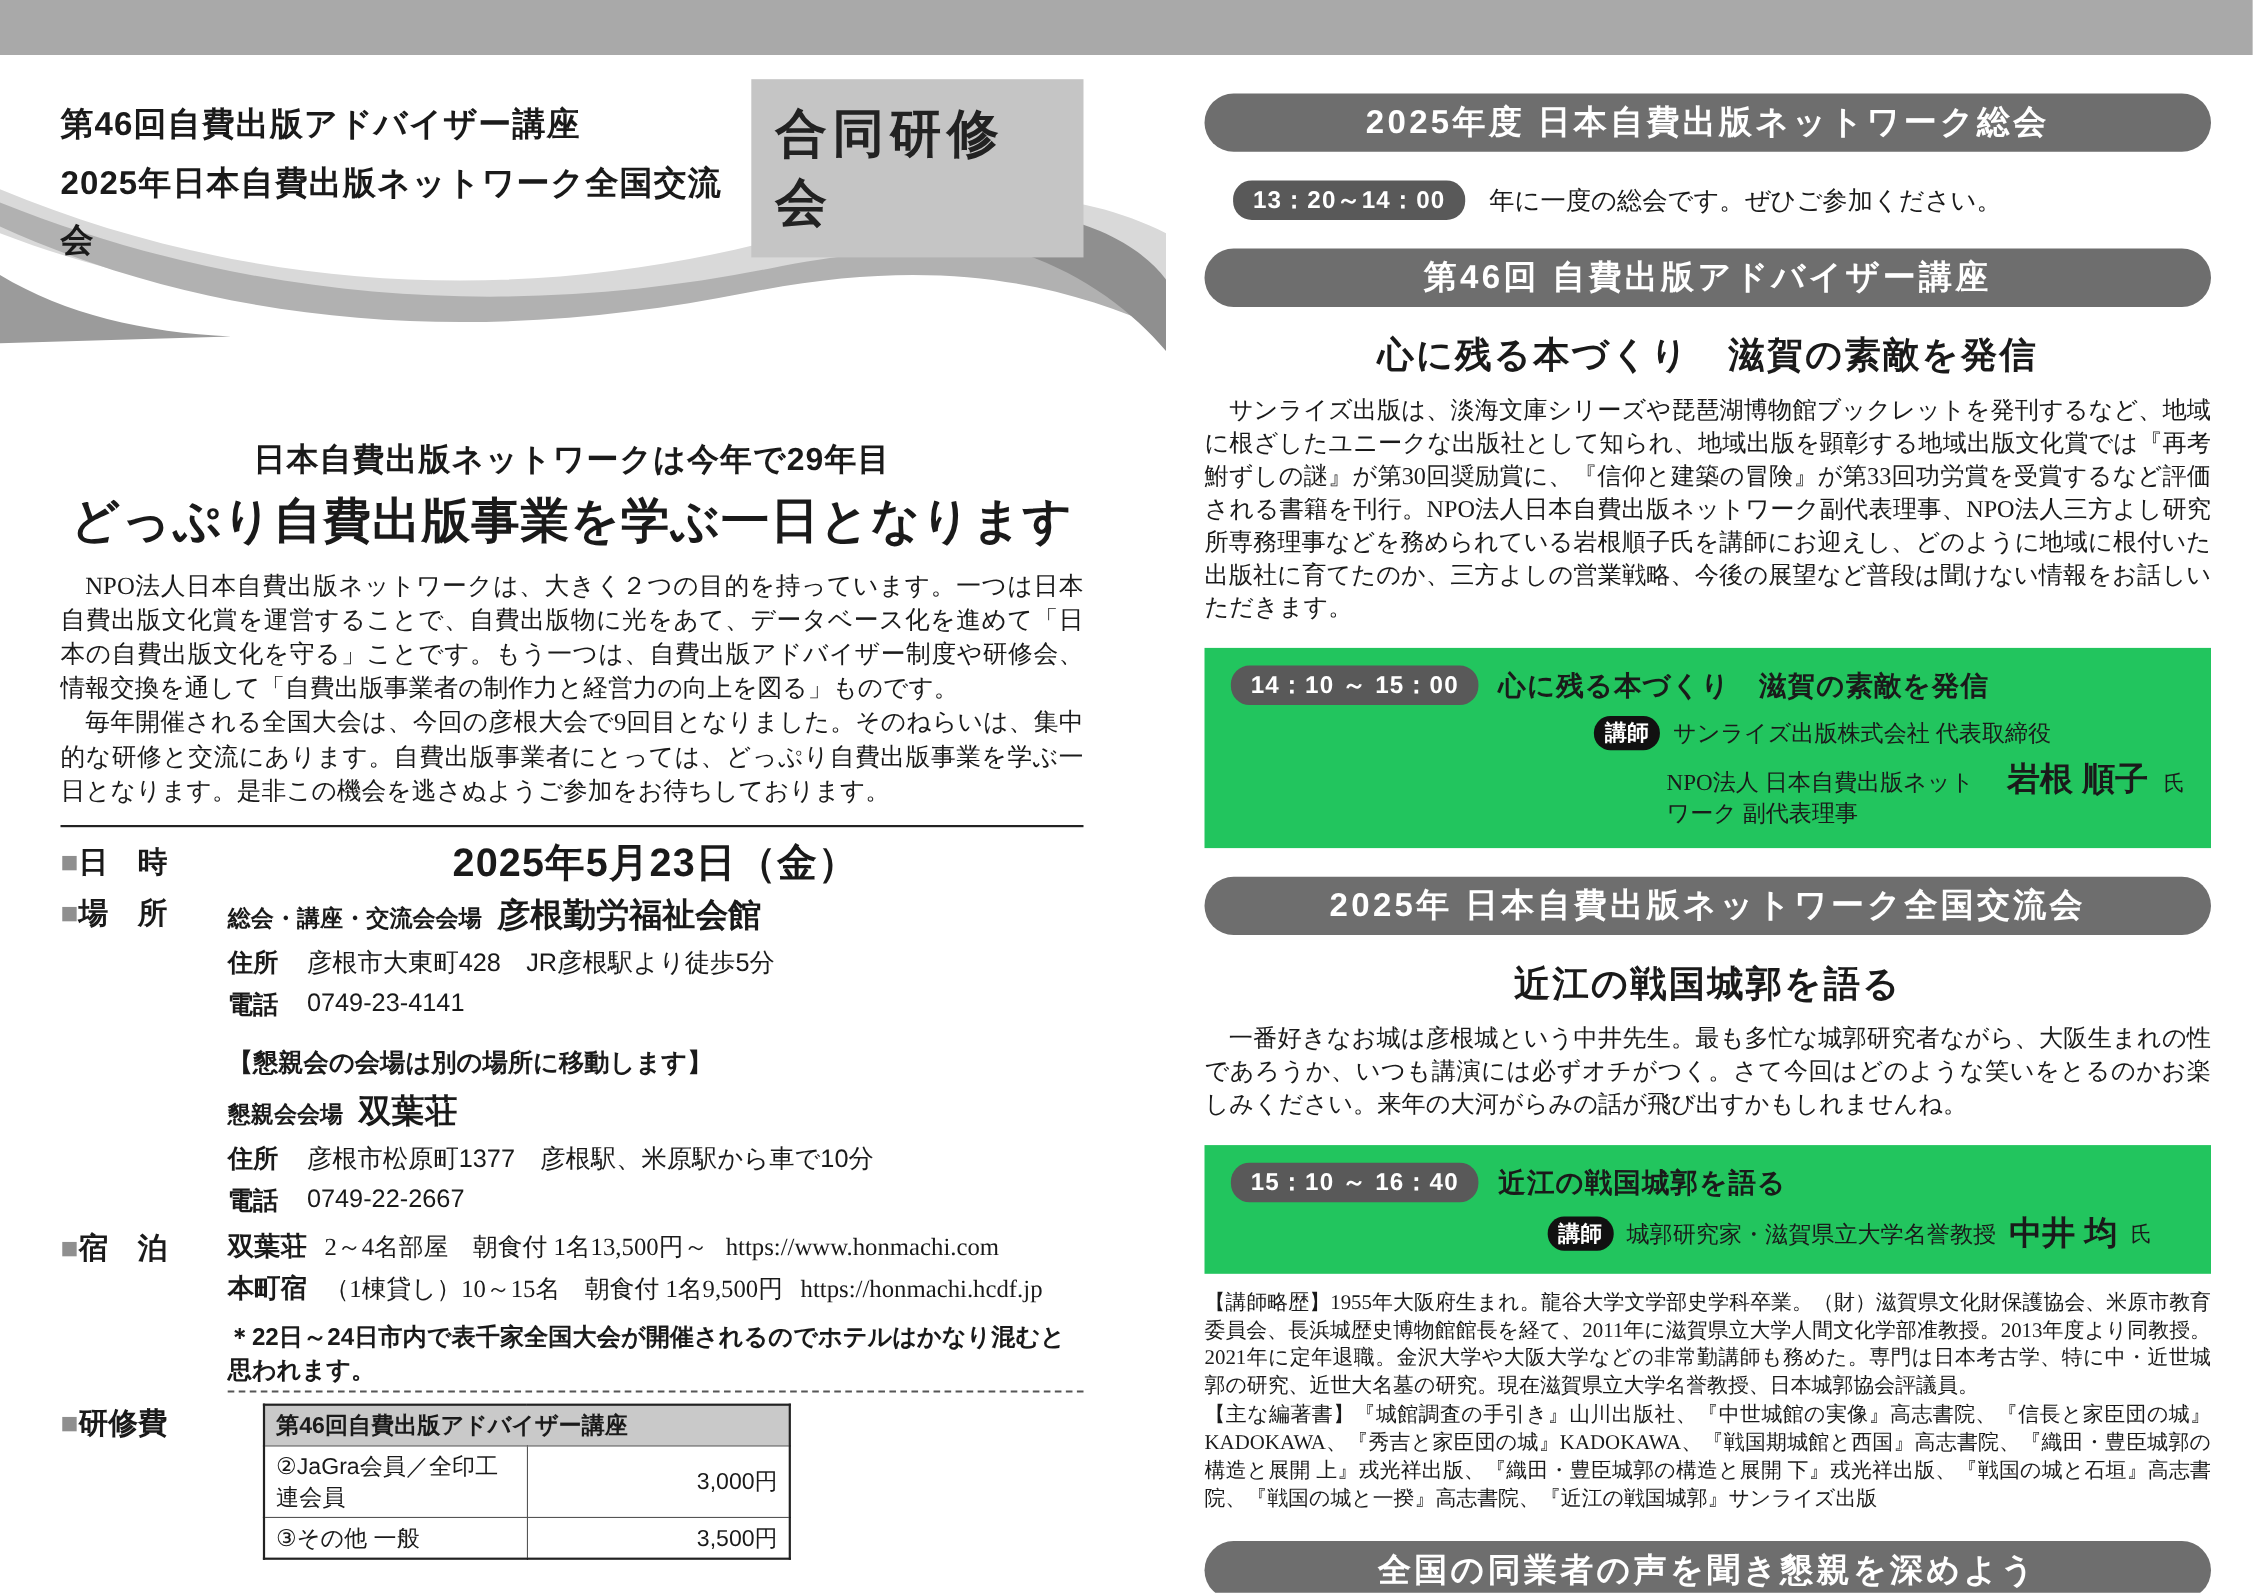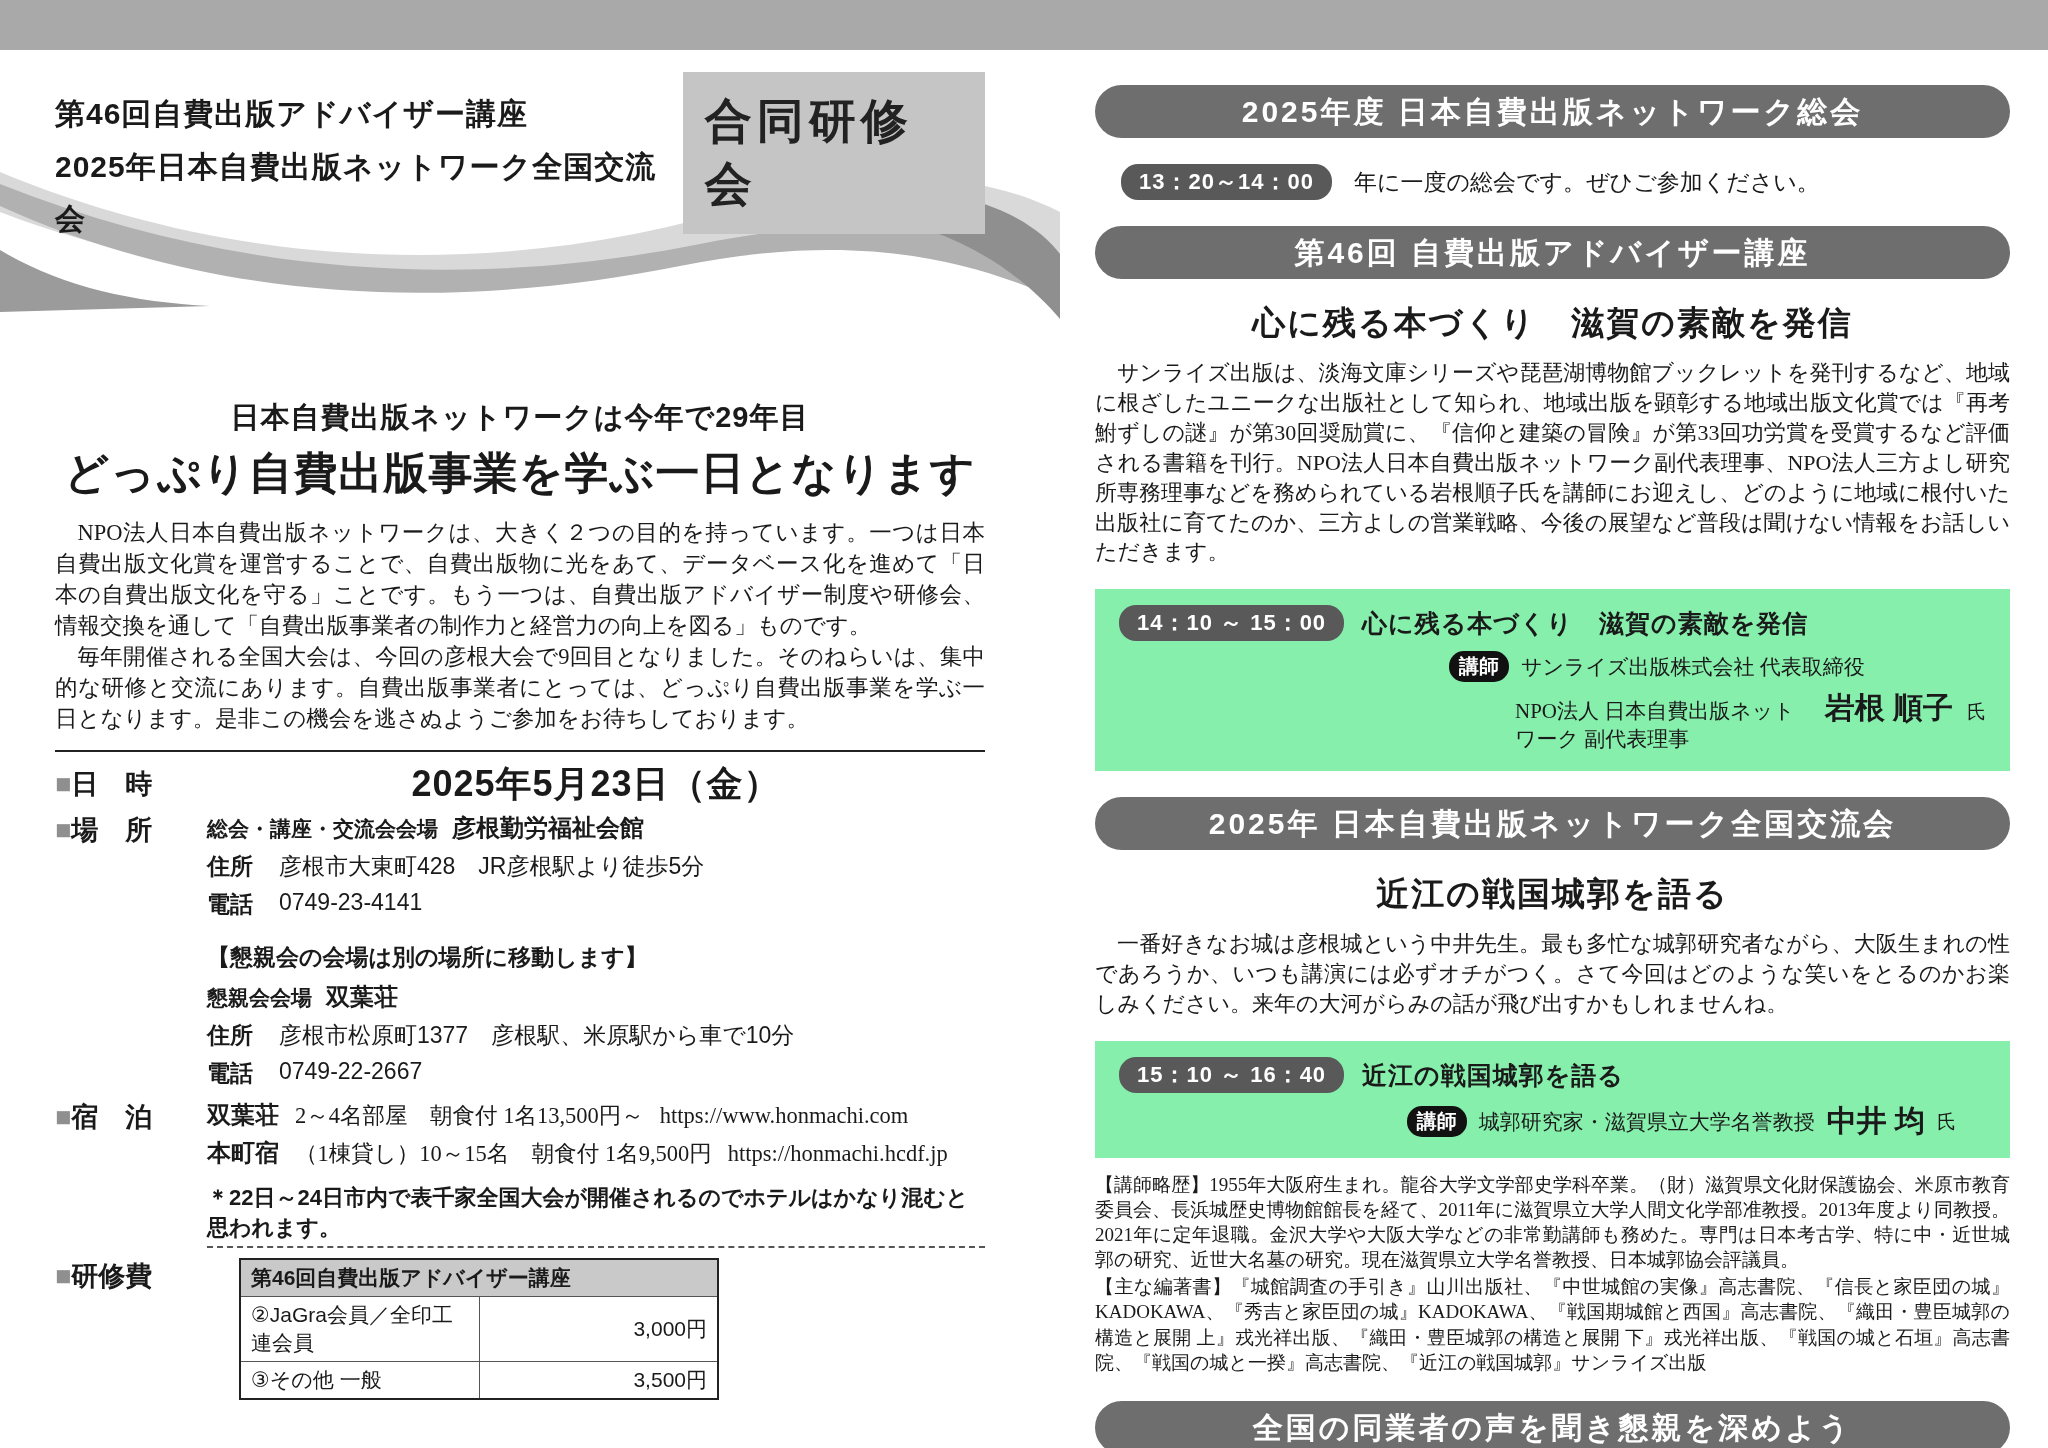--- a/index.html
+++ b/index.html
@@ -28,21 +28,21 @@
   .para{text-indent:1em;margin:0;}
   .rule{border:none;border-top:2px solid #222;margin:16px 0 14px 0;}
 
   .info-row{display:flex;margin-top:10px;position:relative;z-index:2;}
   .info-label{flex:0 0 152px;font-weight:bold;font-size:27px;white-space:nowrap;}
   .marker{color:#8f8f8f;}
   .info-content{flex:1;}
   .date-value{font-weight:bold;font-size:36px;letter-spacing:1px;line-height:1.0;text-align:center;}
   .venue-line{display:flex;align-items:baseline;gap:14px;}
   .venue-caption{font-weight:bold;font-size:21px;}
-  .venue-name{font-weight:bold;font-size:24px;}
+  .venue-name{font-weight:bold;font-size:30px;}
   .addr-line{font-size:23px;margin-top:7px;display:flex;gap:26px;}
   .addr-label{font-weight:bold;white-space:nowrap;}
   .notice{font-weight:bold;font-size:23px;margin-top:22px;}
   .venue2-line{margin-top:8px;}
   .lodging-line{font-size:22.5px;display:flex;gap:16px;align-items:baseline;margin-bottom:6px;}
   .lodging-name{font-weight:bold;font-size:24px;white-space:nowrap;}
   .lodging-rest{font-family:"Liberation Serif","DejaVu Serif",serif;}
   .lodging-url{font-family:"Liberation Serif","DejaVu Serif",serif;color:#1a1a1a;text-decoration:none;}
   .lodging-note{font-weight:bold;font-size:22px;margin-top:8px;display:inline-block;
     border-bottom:2px dashed #555;padding-bottom:3px;}
@@ -63,21 +63,21 @@
   .pill{
     display:inline-block;background:#595959;color:#fff;font-weight:bold;font-size:22px;
     border-radius:17px;padding:3px 18px;min-width:150px;text-align:center;white-space:nowrap;
     letter-spacing:1px;
   }
   .sched-inline{display:flex;align-items:center;gap:22px;margin:26px 0 0 26px;}
   .sched-text{font-family:"Liberation Serif","DejaVu Serif",serif;font-size:23px;text-align:center;}
   .section-heading{text-align:center;font-weight:bold;font-size:33px;letter-spacing:2px;margin-top:22px;}
   .section-para{font-family:"Liberation Serif","DejaVu Serif",serif;font-size:22px;line-height:1.36;
     text-align:justify;text-indent:1em;margin-top:12px;}
-  .gray-box{background:#86efac;padding:16px 24px;margin-top:16px;}
+  .gray-box{background:#22c55e;padding:16px 24px;margin-top:16px;}
   .box-title-row{display:flex;align-items:center;gap:18px;}
   .box-title{font-weight:bold;font-size:25px;letter-spacing:1px;}
   .lect-block{margin:10px 0 2px 330px;}
   .lect-row{display:flex;align-items:center;gap:12px;}
   .lect-badge{background:#111;color:#fff;font-weight:bold;font-size:20px;border-radius:15px;
     padding:2px 10px;white-space:nowrap;}
   .lect-aff{font-family:"Liberation Serif","DejaVu Serif",serif;font-size:21px;white-space:nowrap;}
   .lect-aff2{font-family:"Liberation Serif","DejaVu Serif",serif;font-size:21px;margin:6px 0 0 66px;
     display:flex;align-items:baseline;gap:14px;}
   .lect-name{font-weight:bold;font-size:30px;font-family:"Liberation Sans","DejaVu Sans",sans-serif;white-space:nowrap;}

